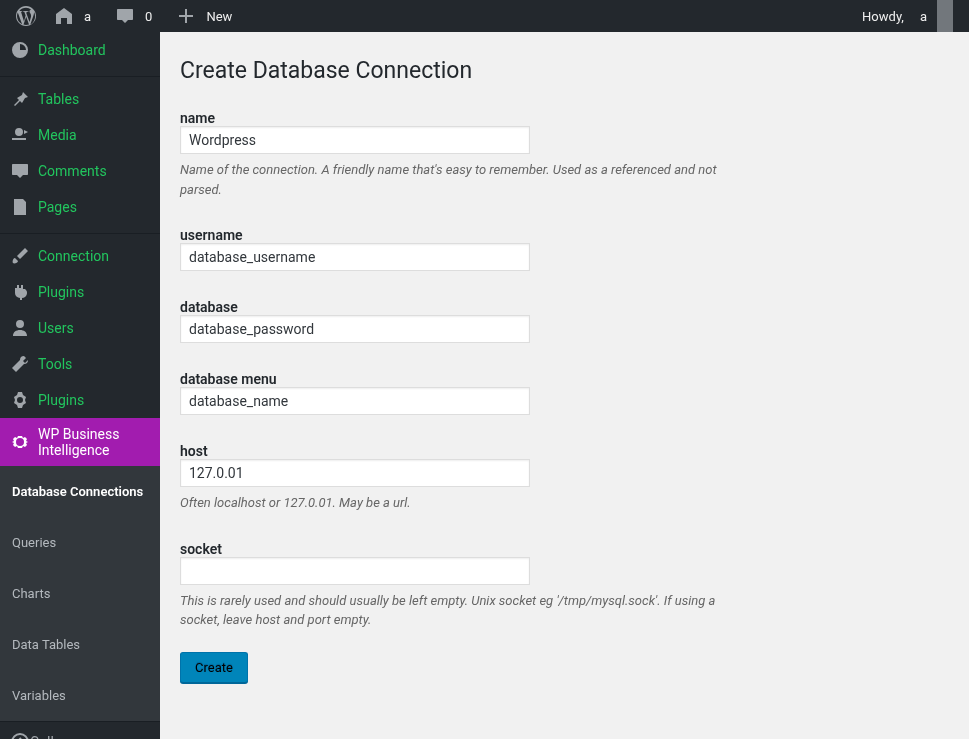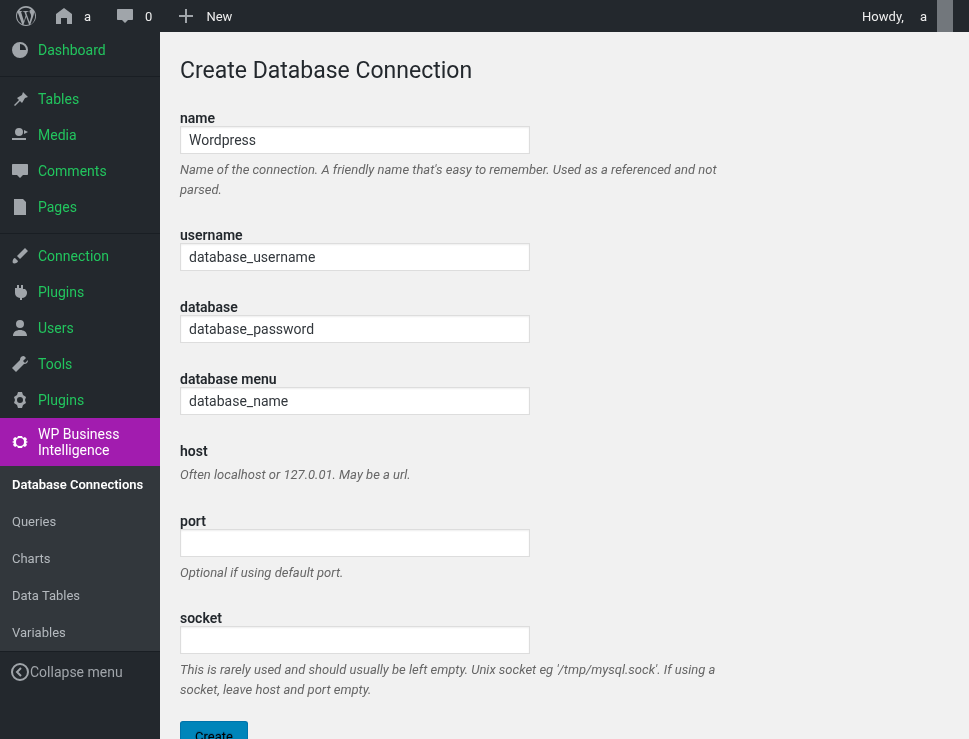--- a/index.html
+++ b/index.html
@@ -16,21 +16,21 @@
 
 .wrap { display: flex; min-height: calc(100vh - 32px); }
 .sidebar { width: 160px; background: #23282d; color: #eee; font-size: 14px; }
 .sidebar .menu-item { display: flex; align-items: center; gap: 8px; padding: 8px 10px; color: #22c55e; cursor: pointer; }
 .sidebar .menu-item .dashicon { width: 20px; height: 20px; fill: #a0a5aa; flex-shrink: 0; }
 .sidebar .menu-item.current { background: #a21caf; color: #fff; position: relative; }
 .sidebar .menu-item.current .dashicon { fill: #fff; }
 .sidebar .menu-item.current::after { content: ""; position: absolute; right: -8px; top: 50%; transform: translateY(-50%); width: 0; height: 0; border-top: 8px solid transparent; border-bottom: 8px solid transparent; border-right: 8px solid #f1f1f1; }
 .sidebar .sep { height: 5px; border-bottom: 1px solid #191e23; margin: 4px 0; }
 .submenu { background: #32373c; }
-.submenu .sub-item { padding: 11px 12px; color: #b4b9be; cursor: pointer; font-size: 13px; }
+.submenu .sub-item { padding: 18px 12px; color: #b4b9be; cursor: pointer; font-size: 13px; }
 .submenu .sub-item.active { color: #fff; font-weight: 600; }
 .collapse { display: flex; align-items: center; gap: 0; padding: 10px; color: #a0a5aa; cursor: pointer; font-size: 14px; border-top: 1px solid #191e23; }
 .collapse .dashicon { width: 20px; height: 20px; fill: #a0a5aa; }
 
 
 .content { flex: 1; padding: 10px 20px 18px; }
 h1 { font-size: 23px; font-weight: 400; margin: 15px 0 20px; color: #23282d; }
 .form-row { display: flex; margin-bottom: 22px; flex-direction: column; }
 .form-label { width: 220px; font-weight: 600; font-size: 14px; padding-top: 6px; color: #23282d; }
 .form-field { flex: 1; max-width: 560px; }
@@ -191,31 +191,25 @@
     <div class="form-row">
       <div class="form-label">database menu</div>
       <div class="form-field">
         <input type="text" value="database_name" style="">
       </div>
     </div>
 
     <div class="form-row">
       <div class="form-label">host</div>
       <div class="form-field">
+        <input type="text" value="127.0.01" style="">
         <div class="desc">Often localhost or 127.0.01. May be a url.</div>
       </div>
     </div>
 
-    <div class="form-row">
-      <div class="form-label">port</div>
-      <div class="form-field">
-        <input type="text" value="" style="">
-        <div class="desc">Optional if using default port.</div>
-      </div>
-    </div>
 
     <div class="form-row">
       <div class="form-label">socket</div>
       <div class="form-field">
         <input type="text" value="" style="">
         <div class="desc">This is rarely used and should usually be left empty. Unix socket eg '/tmp/mysql.sock'. If using a socket, leave host and port empty.</div>
       </div>
     </div>
 
     <button class="button-primary">Create</button>

